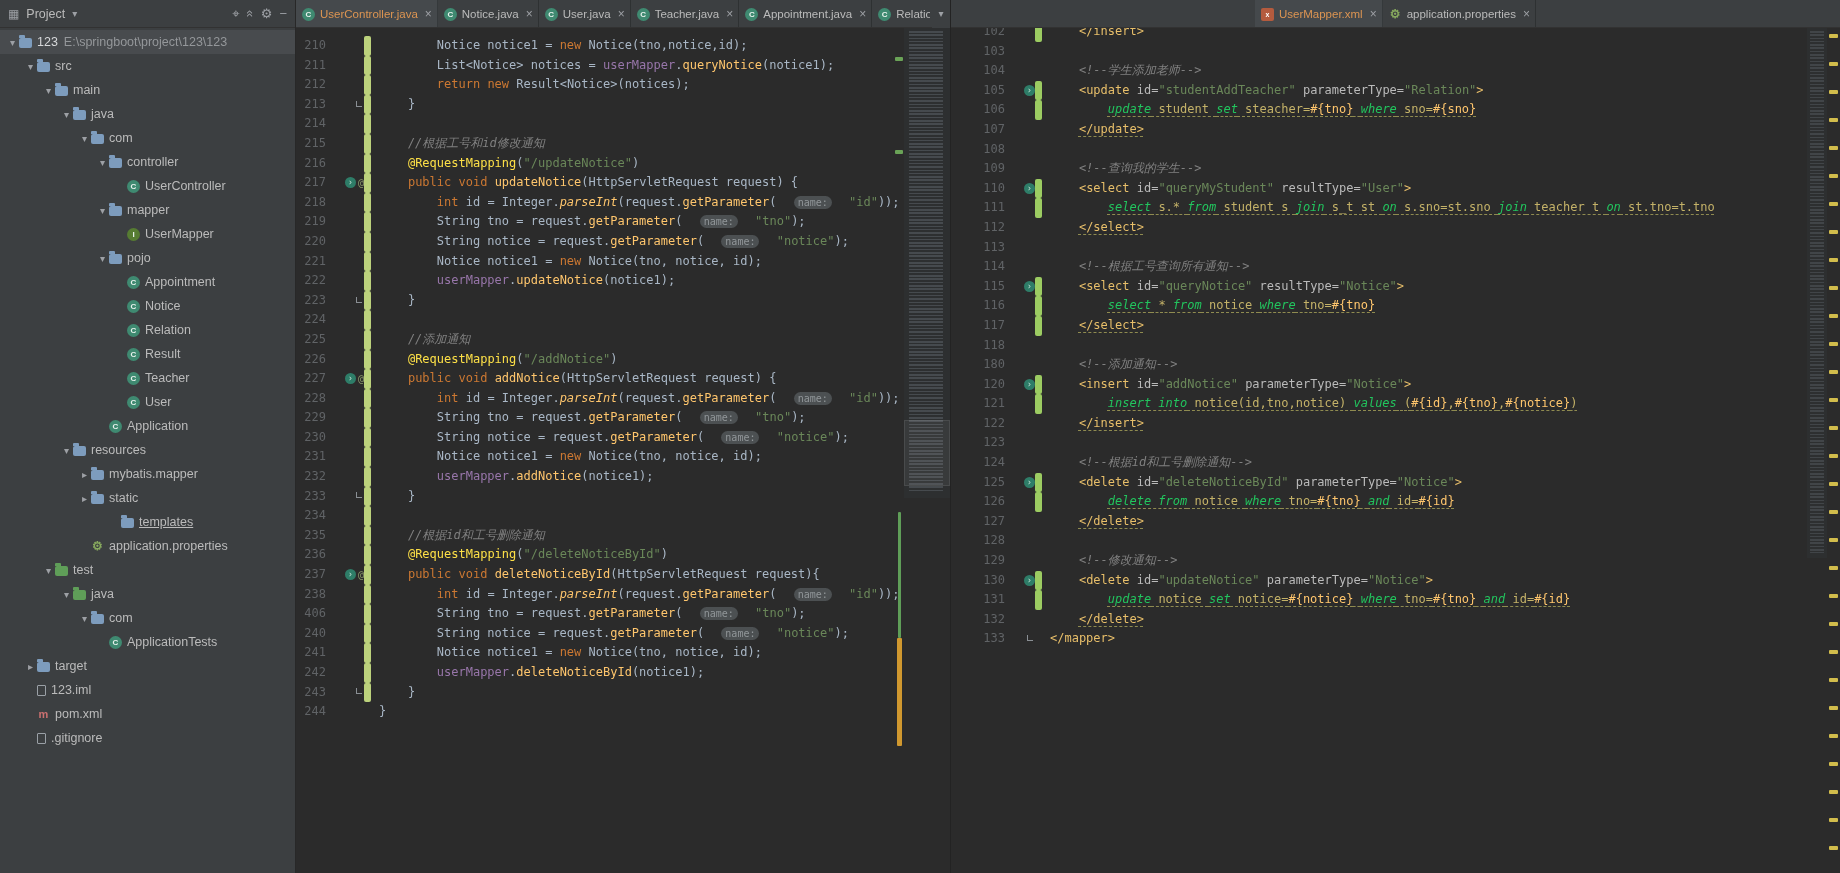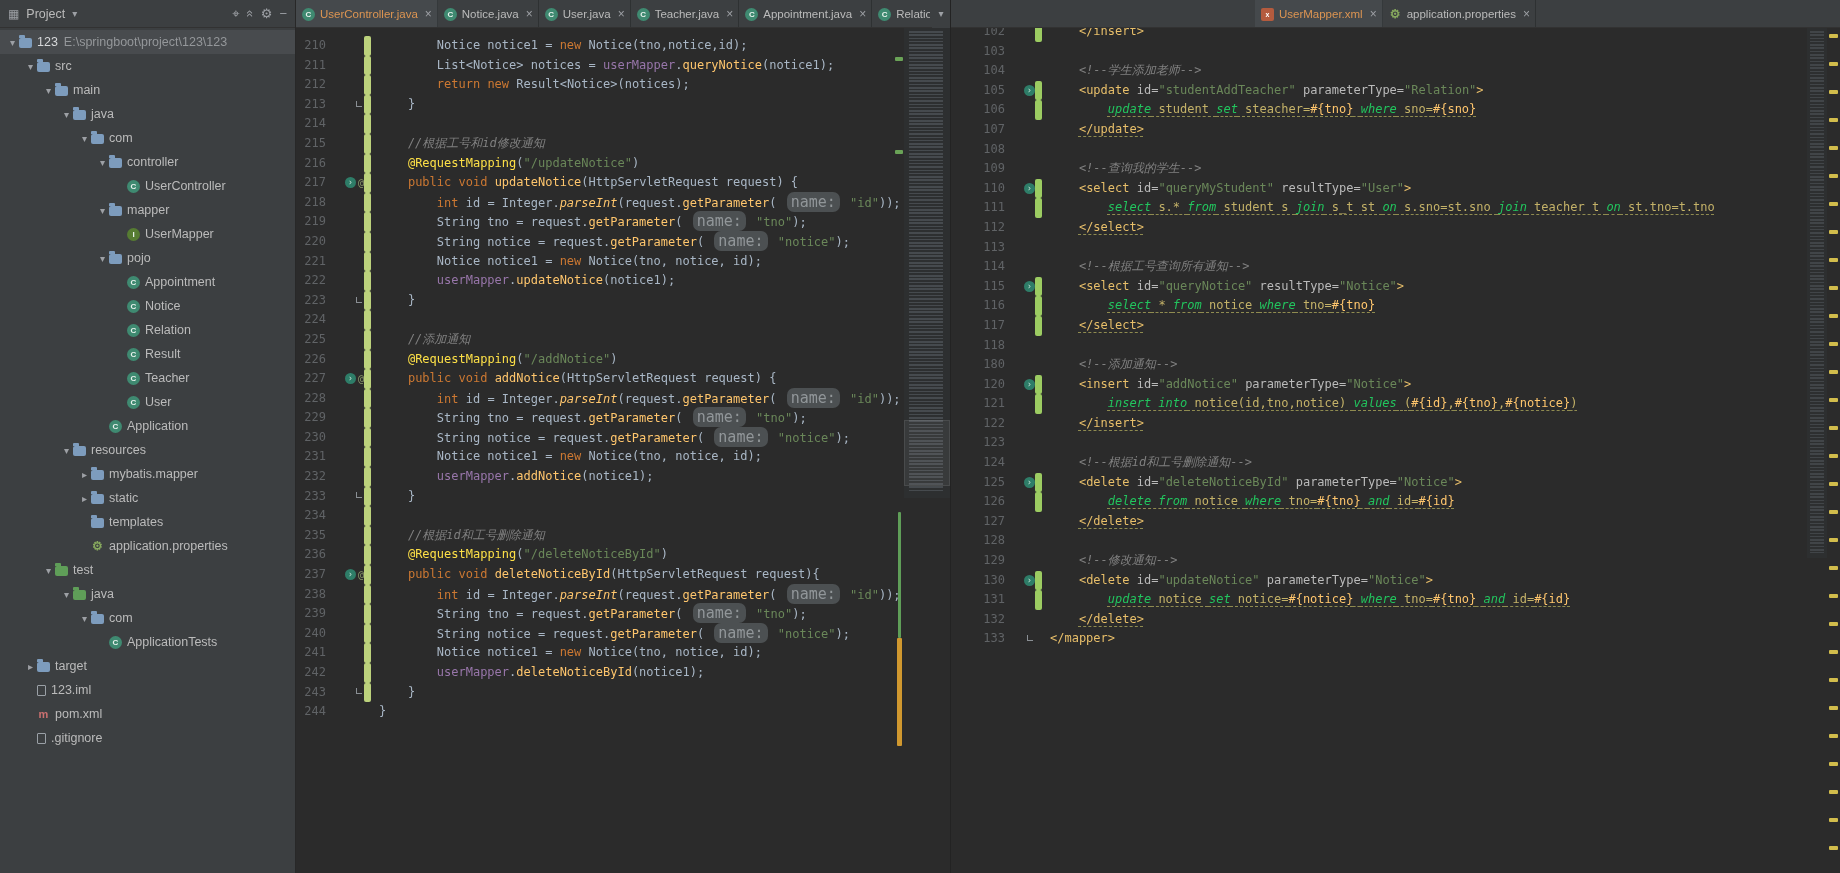--- a/index.html
+++ b/index.html
@@ -78,21 +78,21 @@
 
   
   .tk-pl { color:#a9b7c6; }
   .tk-kw { color:#cc7832; }
   .tk-str { color:#6a8759; }
   .tk-cm { color:#808080; font-style:italic; }
   .tk-an { color:#fde047; }
   .tk-mt { color:#ffc66d; }
   .tk-mi { color:#ffc66d; font-style:italic; }
   .tk-fl { color:#9876aa; }
-  .tk-hi { background:#4c5052; color:#919699; border-radius:7px; font-size:15px; padding:1px 4px; margin:0 3px; }
+  .tk-hi { background:#4c5052; color:#919699; border-radius:7px; font-size:10px; padding:1px 4px; margin:0 10px; }
   .tk-tg { color:#e8bf6a; }
   .tk-tga { color:#bababa; }
   .tk-tgv { color:#6a8759; }
   .tk-sk { color:#22c55e; font-style:italic; text-decoration:underline dashed #8f8b50 1px; text-underline-offset:3px;text-align:right; }
   .tk-sx { color:#c4b268; text-decoration:underline dashed #8f8b50 1px; text-underline-offset:3px; }
   .tk-sp { color:#ffc66d; text-decoration:underline dashed #8f8b50 1px; text-underline-offset:3px; }
   .tk-tu { color:#e8bf6a; text-decoration:underline dashed #8f8b50 1px; text-underline-offset:3px; }
 
   
   .stripe { position:absolute; top:0; bottom:0; }
@@ -225,21 +225,21 @@
         <div class="tree-row" style="padding-left: 78px;">
           <span class="arrow">▸</span>
           <span class="ic ic-folder"></span>
           <span class="tlabel">mybatis.mapper</span>
         </div>
         <div class="tree-row" style="padding-left: 78px;">
           <span class="arrow">▸</span>
           <span class="ic ic-folder"></span>
           <span class="tlabel">static</span>
         </div>
-        <div class="tree-row" style="padding-left: 78px;">
+        <div class="tree-row" style="padding-left: 108px; text-decoration: underline;">
           <span class="arrow"></span>
           <span class="ic ic-folder"></span>
           <span class="tlabel">templates</span>
         </div>
         <div class="tree-row" style="padding-left: 78px;">
           <span class="arrow"></span>
           <span class="ic ic-properties">⚙</span>
           <span class="tlabel">application.properties</span>
         </div>
         <div class="tree-row" style="padding-left: 42px;">
@@ -344,21 +344,21 @@
           <div class="crow"><span class="lnum">229</span><span class="gicons"></span><span class="vcs on"></span><span class="ctext"><span class="tk-pl">        String tno = request.</span><span class="tk-mt">getParameter</span><span class="tk-pl">( </span><span class="tk-hi">name:</span><span class="tk-pl"> </span><span class="tk-str">"tno"</span><span class="tk-pl">);</span></span></div>
           <div class="crow"><span class="lnum">230</span><span class="gicons"></span><span class="vcs on"></span><span class="ctext"><span class="tk-pl">        String notice = request.</span><span class="tk-mt">getParameter</span><span class="tk-pl">( </span><span class="tk-hi">name:</span><span class="tk-pl"> </span><span class="tk-str">"notice"</span><span class="tk-pl">);</span></span></div>
           <div class="crow"><span class="lnum">231</span><span class="gicons"></span><span class="vcs on"></span><span class="ctext"><span class="tk-pl">        Notice notice1 = </span><span class="tk-kw">new</span><span class="tk-pl"> Notice(tno, notice, id);</span></span></div>
           <div class="crow"><span class="lnum">232</span><span class="gicons"></span><span class="vcs on"></span><span class="ctext"><span class="tk-pl">        </span><span class="tk-fl">userMapper</span><span class="tk-pl">.</span><span class="tk-mt">addNotice</span><span class="tk-pl">(notice1);</span></span></div>
           <div class="crow"><span class="lnum">233</span><span class="gicons"><span class="fold"></span></span><span class="vcs on"></span><span class="ctext"><span class="tk-pl">    }</span></span></div>
           <div class="crow"><span class="lnum">234</span><span class="gicons"></span><span class="vcs on"></span><span class="ctext"></span></div>
           <div class="crow"><span class="lnum">235</span><span class="gicons"></span><span class="vcs on"></span><span class="ctext"><span class="tk-cm">    //根据id和工号删除通知</span></span></div>
           <div class="crow"><span class="lnum">236</span><span class="gicons"></span><span class="vcs on"></span><span class="ctext"><span class="tk-pl">    </span><span class="tk-an">@RequestMapping</span><span class="tk-pl">(</span><span class="tk-str">"/deleteNoticeById"</span><span class="tk-pl">)</span></span></div>
           <div class="crow"><span class="lnum">237</span><span class="gicons"><span class="stc">›</span><span class="atg">@</span></span><span class="vcs on"></span><span class="ctext"><span class="tk-pl">    </span><span class="tk-kw">public</span><span class="tk-pl"> </span><span class="tk-kw">void</span><span class="tk-pl"> </span><span class="tk-mt">deleteNoticeById</span><span class="tk-pl">(HttpServletRequest request){</span></span></div>
           <div class="crow"><span class="lnum">238</span><span class="gicons"></span><span class="vcs on"></span><span class="ctext"><span class="tk-pl">        </span><span class="tk-kw">int</span><span class="tk-pl"> id = Integer.</span><span class="tk-mi">parseInt</span><span class="tk-pl">(request.</span><span class="tk-mt">getParameter</span><span class="tk-pl">( </span><span class="tk-hi">name:</span><span class="tk-pl"> </span><span class="tk-str">"id"</span><span class="tk-pl">));</span></span></div>
-          <div class="crow"><span class="lnum">239</span><span class="gicons"></span><span class="vcs on"></span><span class="ctext"><span class="tk-pl">        String tno = request.</span><span class="tk-mt">getParameter</span><span class="tk-pl">( </span><span class="tk-hi">name:</span><span class="tk-pl"> </span><span class="tk-str">"tno"</span><span class="tk-pl">);</span></span></div>
+          <div class="crow"><span class="lnum">406</span><span class="gicons"></span><span class="vcs on"></span><span class="ctext"><span class="tk-pl">        String tno = request.</span><span class="tk-mt">getParameter</span><span class="tk-pl">( </span><span class="tk-hi">name:</span><span class="tk-pl"> </span><span class="tk-str">"tno"</span><span class="tk-pl">);</span></span></div>
           <div class="crow"><span class="lnum">240</span><span class="gicons"></span><span class="vcs on"></span><span class="ctext"><span class="tk-pl">        String notice = request.</span><span class="tk-mt">getParameter</span><span class="tk-pl">( </span><span class="tk-hi">name:</span><span class="tk-pl"> </span><span class="tk-str">"notice"</span><span class="tk-pl">);</span></span></div>
           <div class="crow"><span class="lnum">241</span><span class="gicons"></span><span class="vcs on"></span><span class="ctext"><span class="tk-pl">        Notice notice1 = </span><span class="tk-kw">new</span><span class="tk-pl"> Notice(tno, notice, id);</span></span></div>
           <div class="crow"><span class="lnum">242</span><span class="gicons"></span><span class="vcs on"></span><span class="ctext"><span class="tk-pl">        </span><span class="tk-fl">userMapper</span><span class="tk-pl">.</span><span class="tk-mt">deleteNoticeById</span><span class="tk-pl">(notice1);</span></span></div>
           <div class="crow"><span class="lnum">243</span><span class="gicons"><span class="fold"></span></span><span class="vcs on"></span><span class="ctext"><span class="tk-pl">    }</span></span></div>
           <div class="crow"><span class="lnum">244</span><span class="gicons"></span><span class="vcs"></span><span class="ctext"><span class="tk-pl">}</span></span></div>
         </div>
       <div class="stripe mid-stripe">
           <div class="mark g" style="top: 29px;"></div>
           <div class="mark g" style="top: 122px;"></div>
           <div class="bar g" style="top: 484px; height: 126px;"></div>

